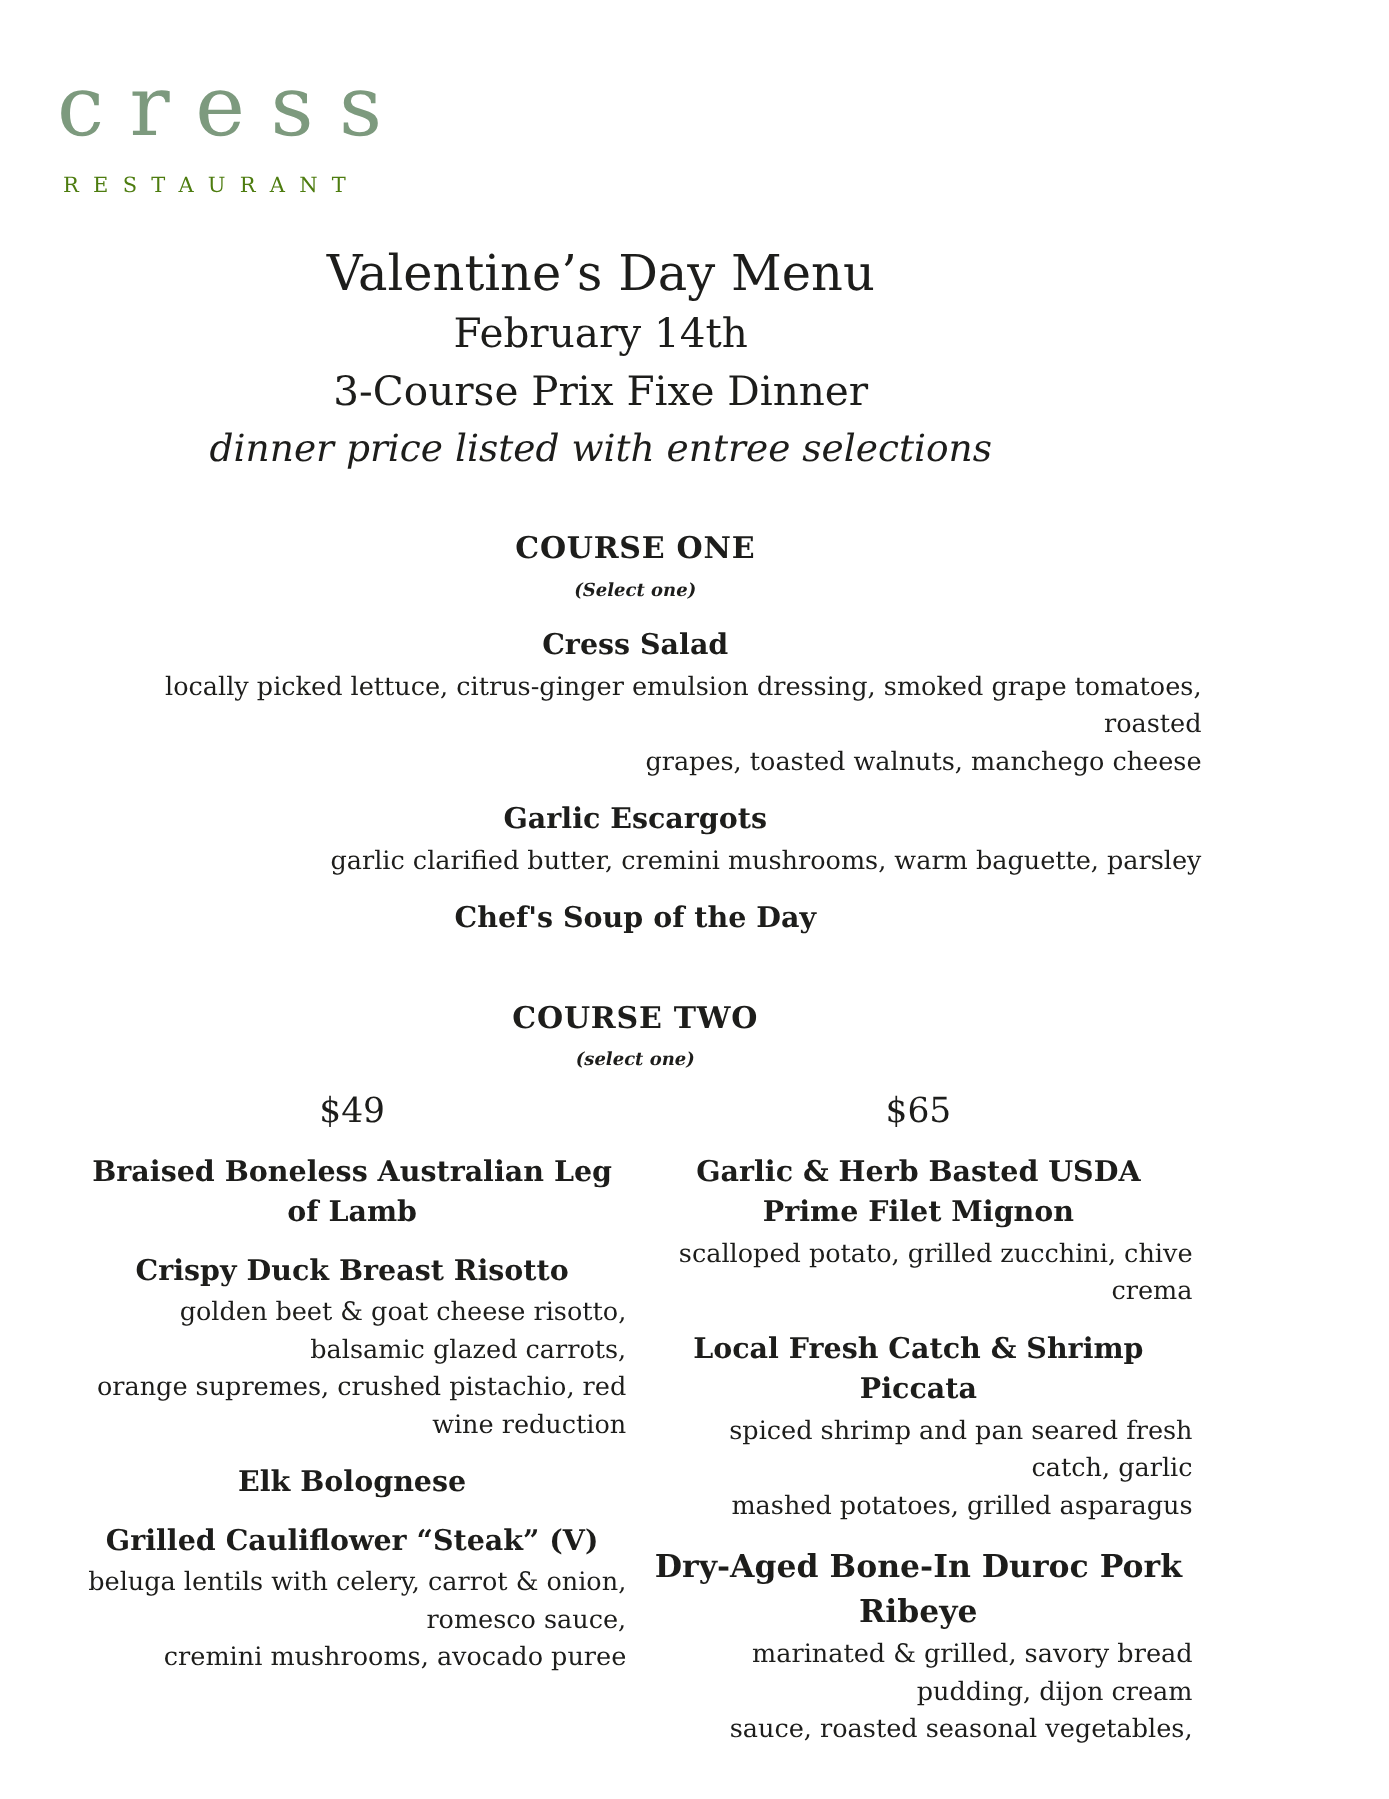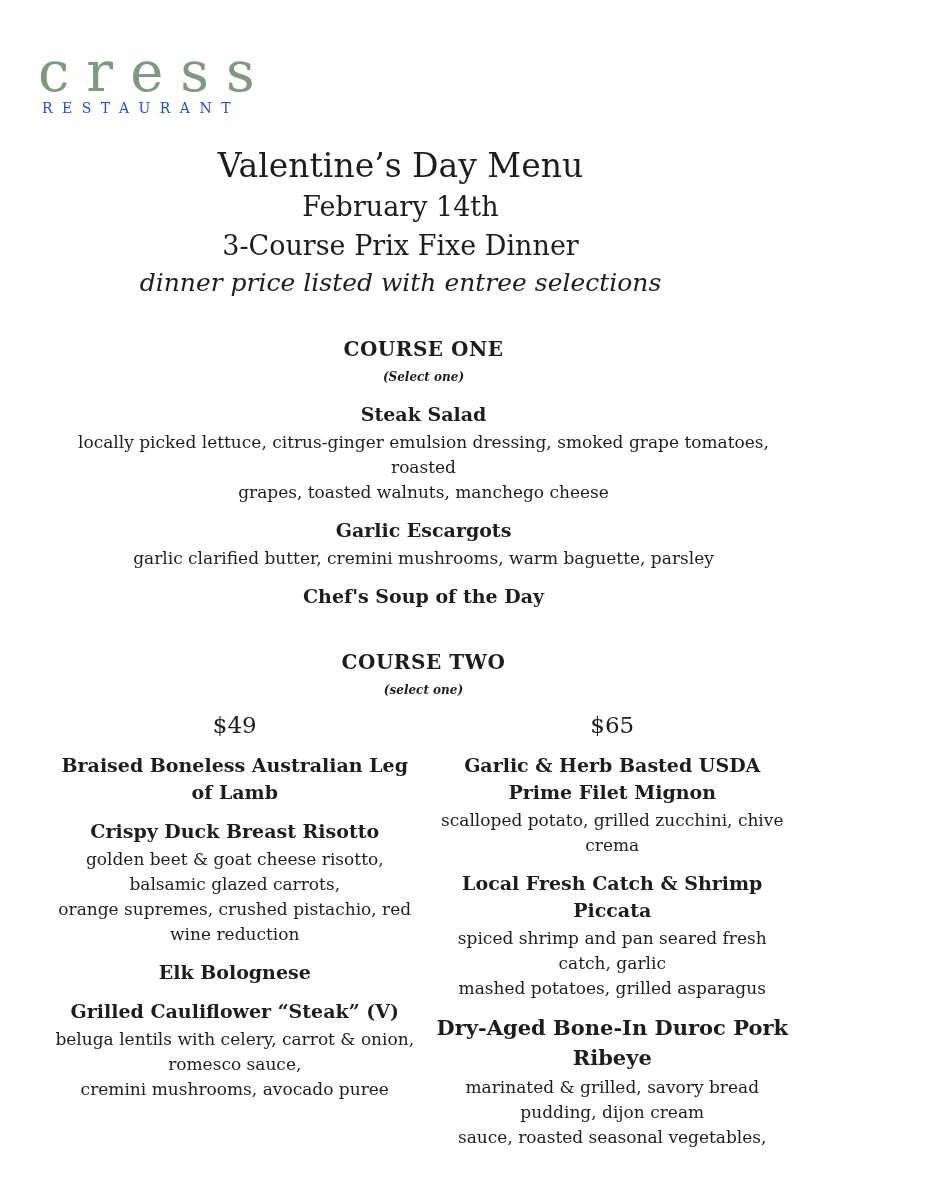--- a/index.html
+++ b/index.html
@@ -12,40 +12,40 @@
   }
   .page { width: 801px; height: 1199px; padding-top: 44px; overflow: hidden; }
 
   
   .logo { margin-left: 38px; }
   .logo-word {
     font-size: 56px; line-height: 1; font-weight: 400;
     letter-spacing: 17px; color: #7d9a7e;
   }
   .logo-sub {
-    font-size: 14px; letter-spacing: 9.5px; color: #1d4ed8;
-    margin-top: 0; margin-left: 4px; font-weight: 400;
+    font-size: 14px; letter-spacing: 9.5px; color: #4d7c0f;
+    margin-top: 16px; margin-left: 4px; font-weight: 400;
   }
 
   
   .header { text-align: center; margin-top: 29px; }
   .title    { font-size: 33px; line-height: 42px; font-weight: 400; }
   .date     { font-size: 27px; line-height: 40px; font-weight: 400; }
   .subtitle { font-size: 27px; line-height: 38px; font-weight: 400; }
   .note     { font-size: 25px; line-height: 36px; font-style: italic; }
 
   
   .course { text-align: center; padding-left: 46px; }
   .course-title { font-size: 20px; line-height: 28px; font-weight: 700; letter-spacing: 0.5px; }
   .select { font-size: 12px; line-height: 24px; font-weight: 700; font-style: italic; margin-top: 2px; }
 
   #course-one { margin-top: 34px; }
   .item { margin-top: 12px; }
   .item-name { font-size: 19px; line-height: 27px; font-weight: 700; white-space: pre-line; }
-  .item-desc { font-size: 17px; line-height: 25px; margin-top: 2px; white-space: pre-line; }
+  .item-desc { font-size: 17px; line-height: 25px; margin-top: 2px; white-space: pre-line; text-align: right; }
 
   #course-two { margin-top: 38px; }
   .columns { display: flex; margin-top: 8px; }
   .col { width: 50%; padding: 0 6px; text-align: center; }
   .price { font-size: 23px; line-height: 30px; font-weight: 400; }
   .item-name.large { font-size: 21px; line-height: 30px; }
 </style>
 </head>
 <body>
 
@@ -61,21 +61,21 @@
     <div class="date">February 14th</div>
     <div class="subtitle">3-Course Prix Fixe Dinner</div>
     <div class="note">dinner price listed with entree selections</div>
   </div>
 
   <div class="course" id="course-one">
     <div class="course-title">COURSE ONE</div>
     <div class="select">(Select one)</div>
 
     <div class="item">
-      <div class="item-name">Steak Salad</div>
+      <div class="item-name">Cress Salad</div>
       <div class="item-desc">locally picked lettuce, citrus-ginger emulsion dressing, smoked grape tomatoes, roasted
 grapes, toasted walnuts, manchego cheese</div>
     </div>
     <div class="item">
       <div class="item-name">Garlic Escargots</div>
       <div class="item-desc">garlic clarified butter, cremini mushrooms, warm baguette, parsley</div>
     </div>
     <div class="item">
       <div class="item-name">Chef's Soup of the Day</div>
     </div>

